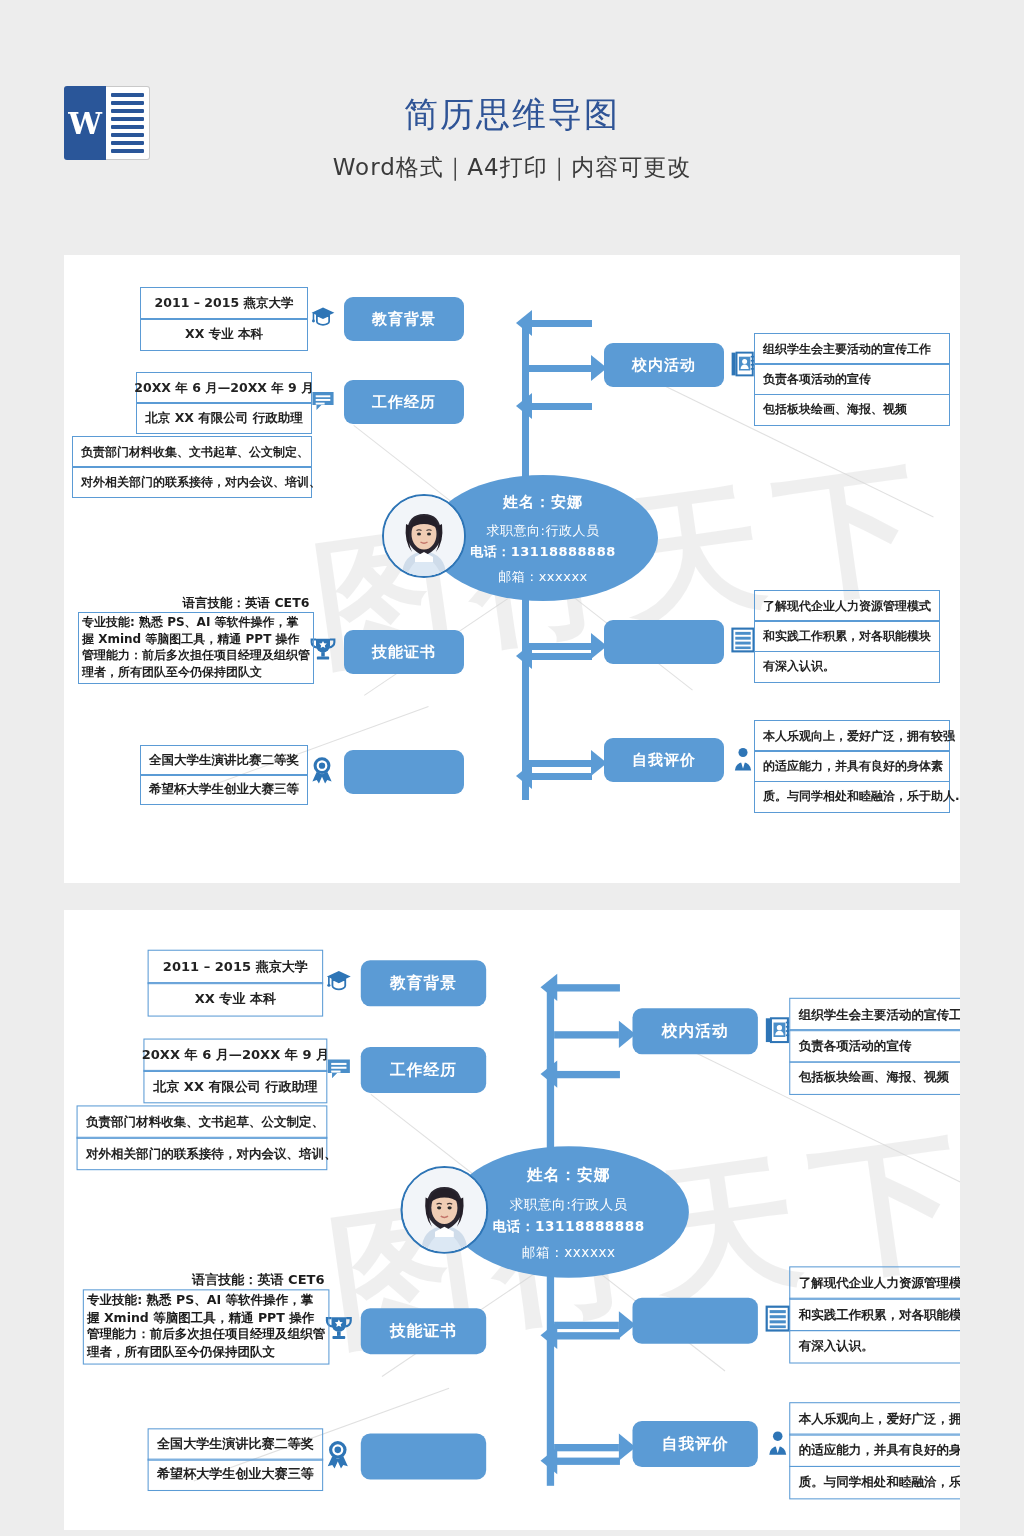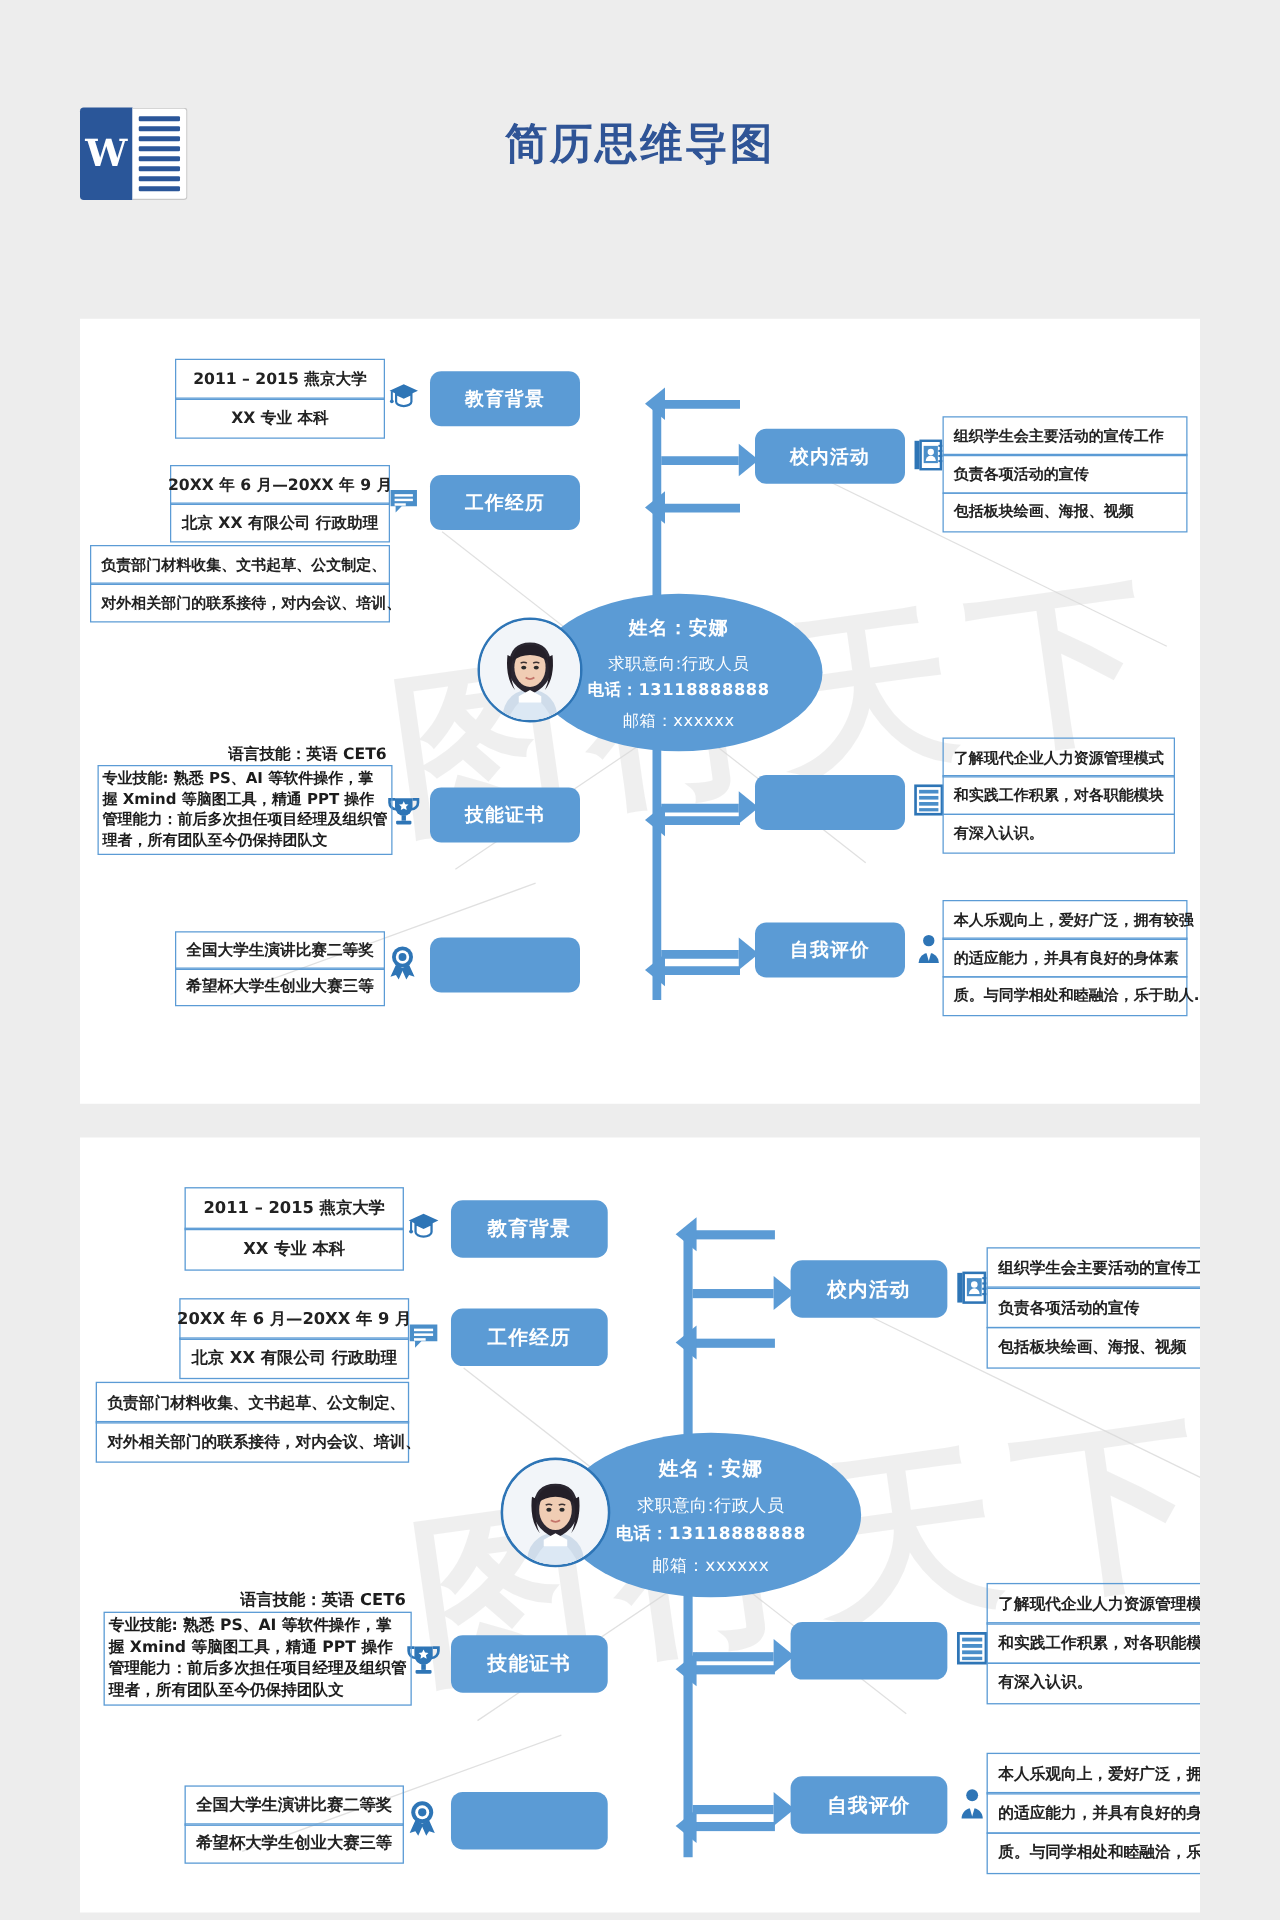--- a/index.html
+++ b/index.html
@@ -26,21 +26,21 @@
   .word-logo .wl-right{
     position:absolute; left:42px; top:0; width:44px; height:74px;
     background:#fff; border:1px solid #c9c9c9; border-left:none; border-radius:0 3px 3px 0;
     padding:6px 5px; box-sizing:border-box;
     display:flex; flex-direction:column; justify-content:space-between;
   }
   .word-logo .wl-right i{display:block; height:4px; background:#2a5699; border-radius:1px;}
 
   .title{
     position:absolute; left:0; top:92px; width:1024px; text-align:center;
-    font-size:34px; font-weight:bold; color:#2f5496; letter-spacing:2px;
+    font-size:34px; font-weight:normal; color:#2f5496; letter-spacing:2px;
   }
   .subtitle{
     position:absolute; left:0; top:152px; width:1024px; text-align:center;
     font-size:23px; color:#3a3a3a; letter-spacing:1px;
   }
 
   
   .panel{
     position:absolute; background:#ffffff; overflow:hidden;
   }
@@ -144,20 +144,21 @@
       <i></i>
       <i></i>
       <i></i>
       <i></i>
       <i></i>
       <i></i>
     </div>
   </div>
 
   <div class="title">简历思维导图</div>
+  <div class="subtitle">Word格式｜A4打印｜内容可更改</div>
 </div>
 
 <div class="panel" id="panel-1">
   <div class="stage" id="stage-1">
       <div class="watermark">图行天下</div>
       <div class="wm-line" style="left:290px;top:170px;width:430px;transform:rotate(38deg);"></div>
       <div class="wm-line" style="left:300px;top:440px;width:330px;transform:rotate(-34deg);"></div>
       <div class="wm-line" style="left:600px;top:130px;width:300px;transform:rotate(26deg);"></div>
       <div class="wm-line" style="left:120px;top:540px;width:260px;transform:rotate(-20deg);"></div>
       <div class="conn vline" style="left:458px;top:65px;height:480px;"></div>

